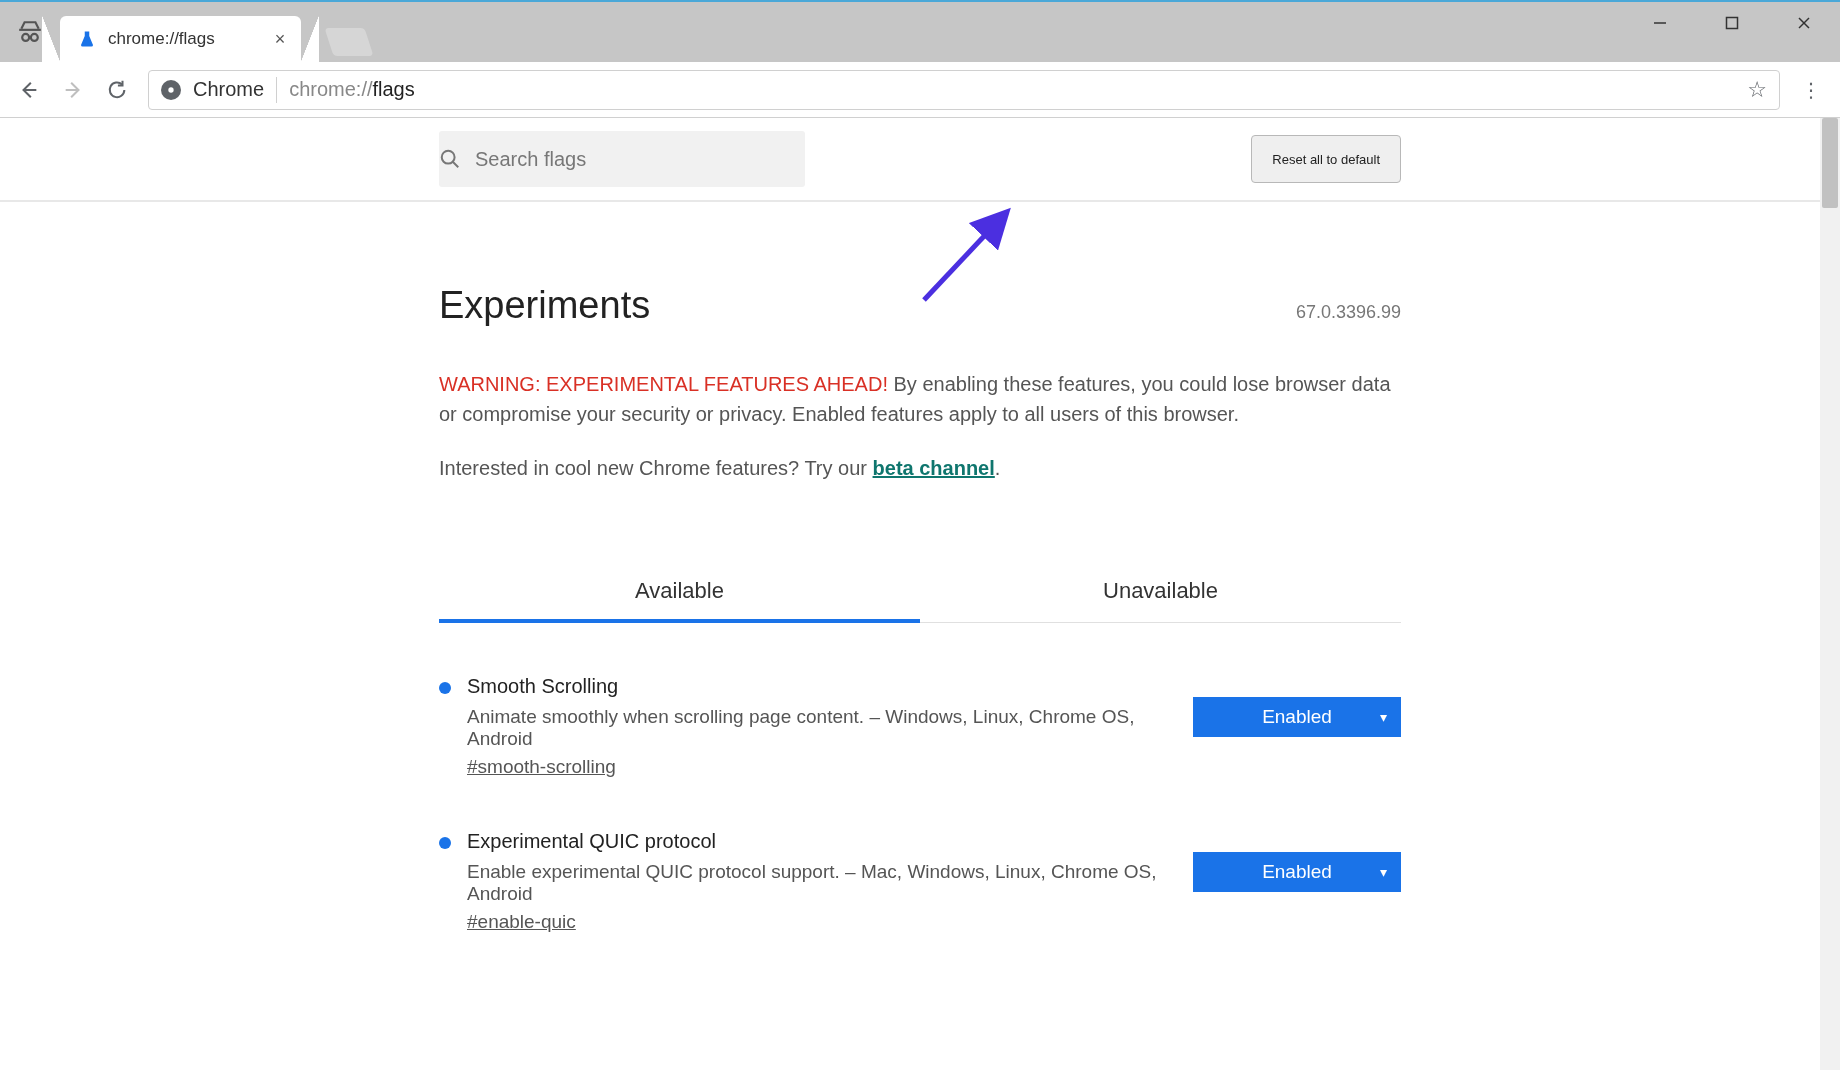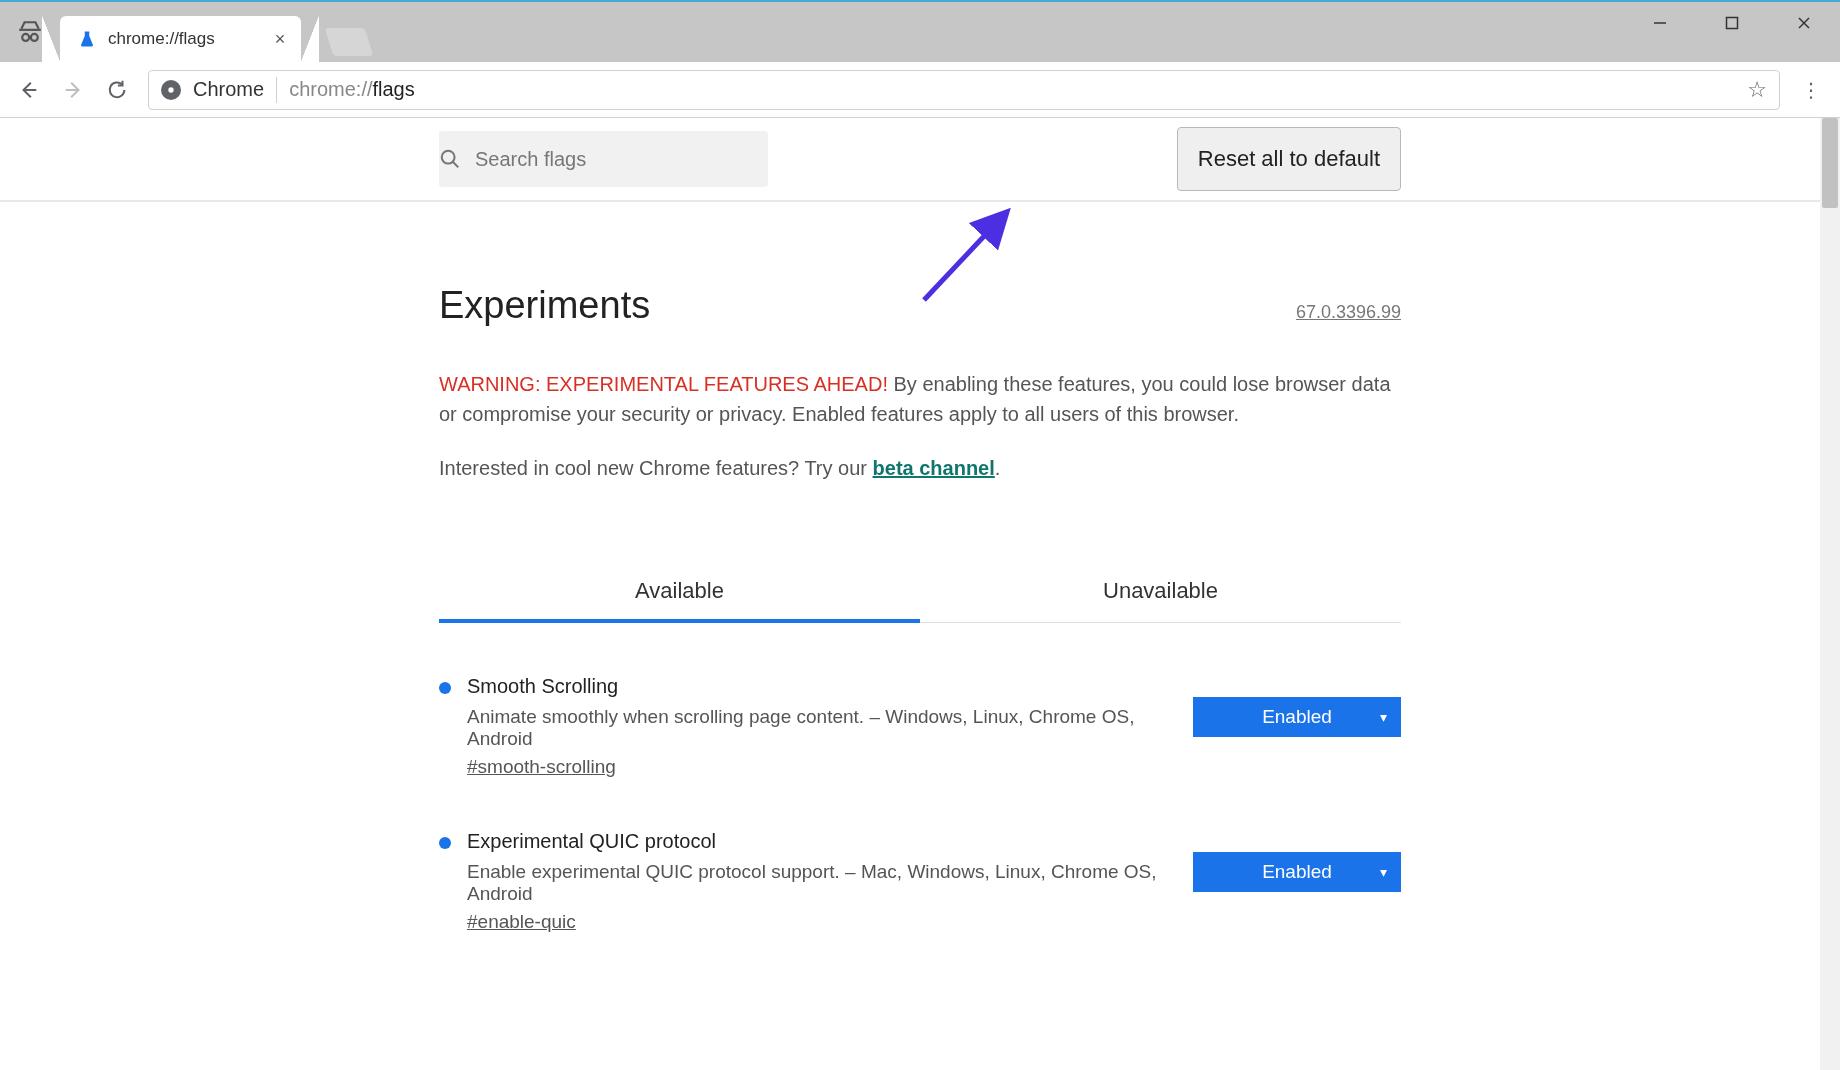--- a/index.html
+++ b/index.html
@@ -123,33 +123,33 @@
     background:#f1f1f1;
     border-radius:3px;
     display:flex;
     align-items:center;
     padding:0 0;
     gap:14px;
     font-size:20px;
     color:#777;
   }
   .reset-btn {
-    height:64px;
+    height:48px;
     padding:0 20px;
     background:#efefef;
     border:1px solid #b8b8b8;
     border-radius:4px;
-    font-size:22px;
+    font-size:13px;
     color:#222;
     display:flex;align-items:center;
   }
   .content { width:962px; margin:0 auto; padding-top:82px; }
   .title-row { display:flex; align-items:baseline; }
   .title { font-size:38px; font-weight:400; color:#222; }
-  .version { margin-left:auto; font-size:18px; color:#777;text-decoration:underline; }
+  .version { margin-left:auto; font-size:18px; color:#777; }
   .warning-block { margin-top:42px; font-size:20px; color:#555; line-height:1.5; }
   .warning-red { color:#d93025; }
   .beta-line { margin-top:28px; font-size:20px; color:#555; }
   .beta-link { color:#0f766e; text-decoration:underline;font-weight:bold; }
   .tabs-row { display:flex; margin-top:82px; border-bottom:1px solid #e0e0e0; }
   .page-tab {
     flex:1; text-align:center; font-size:22px; color:#333;
     padding:16px 0 18px;
     position:relative;
   }

